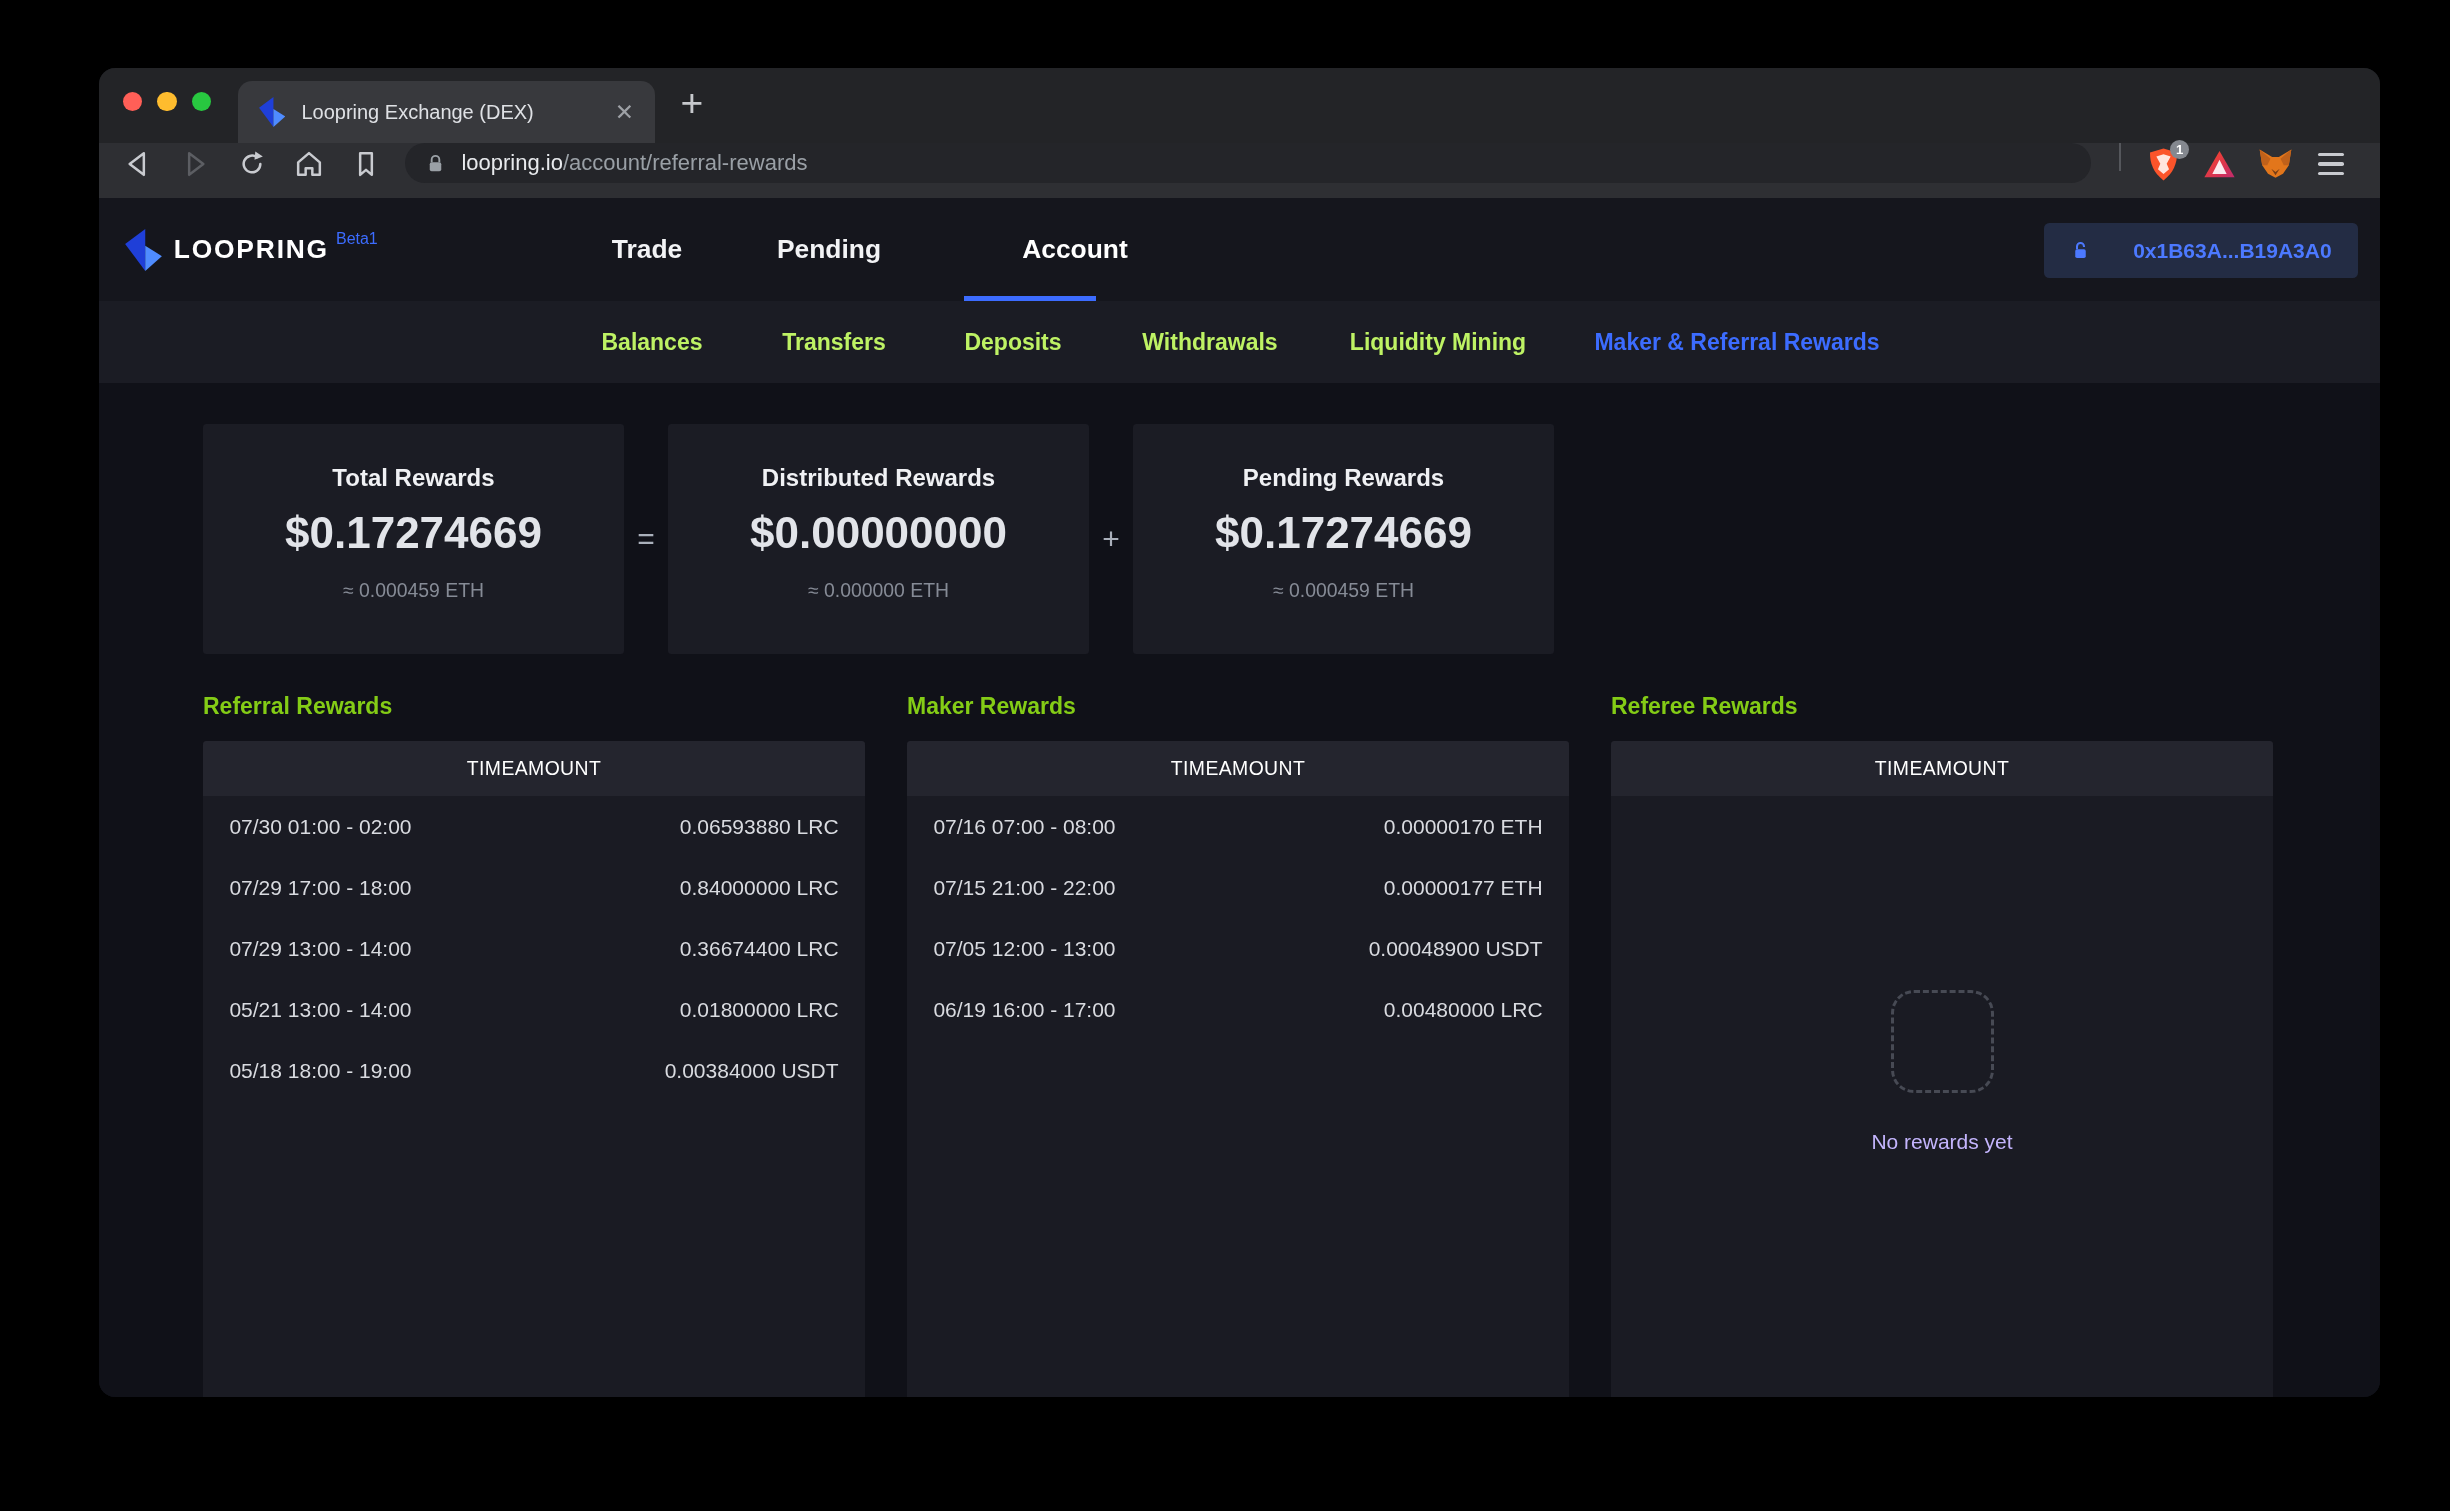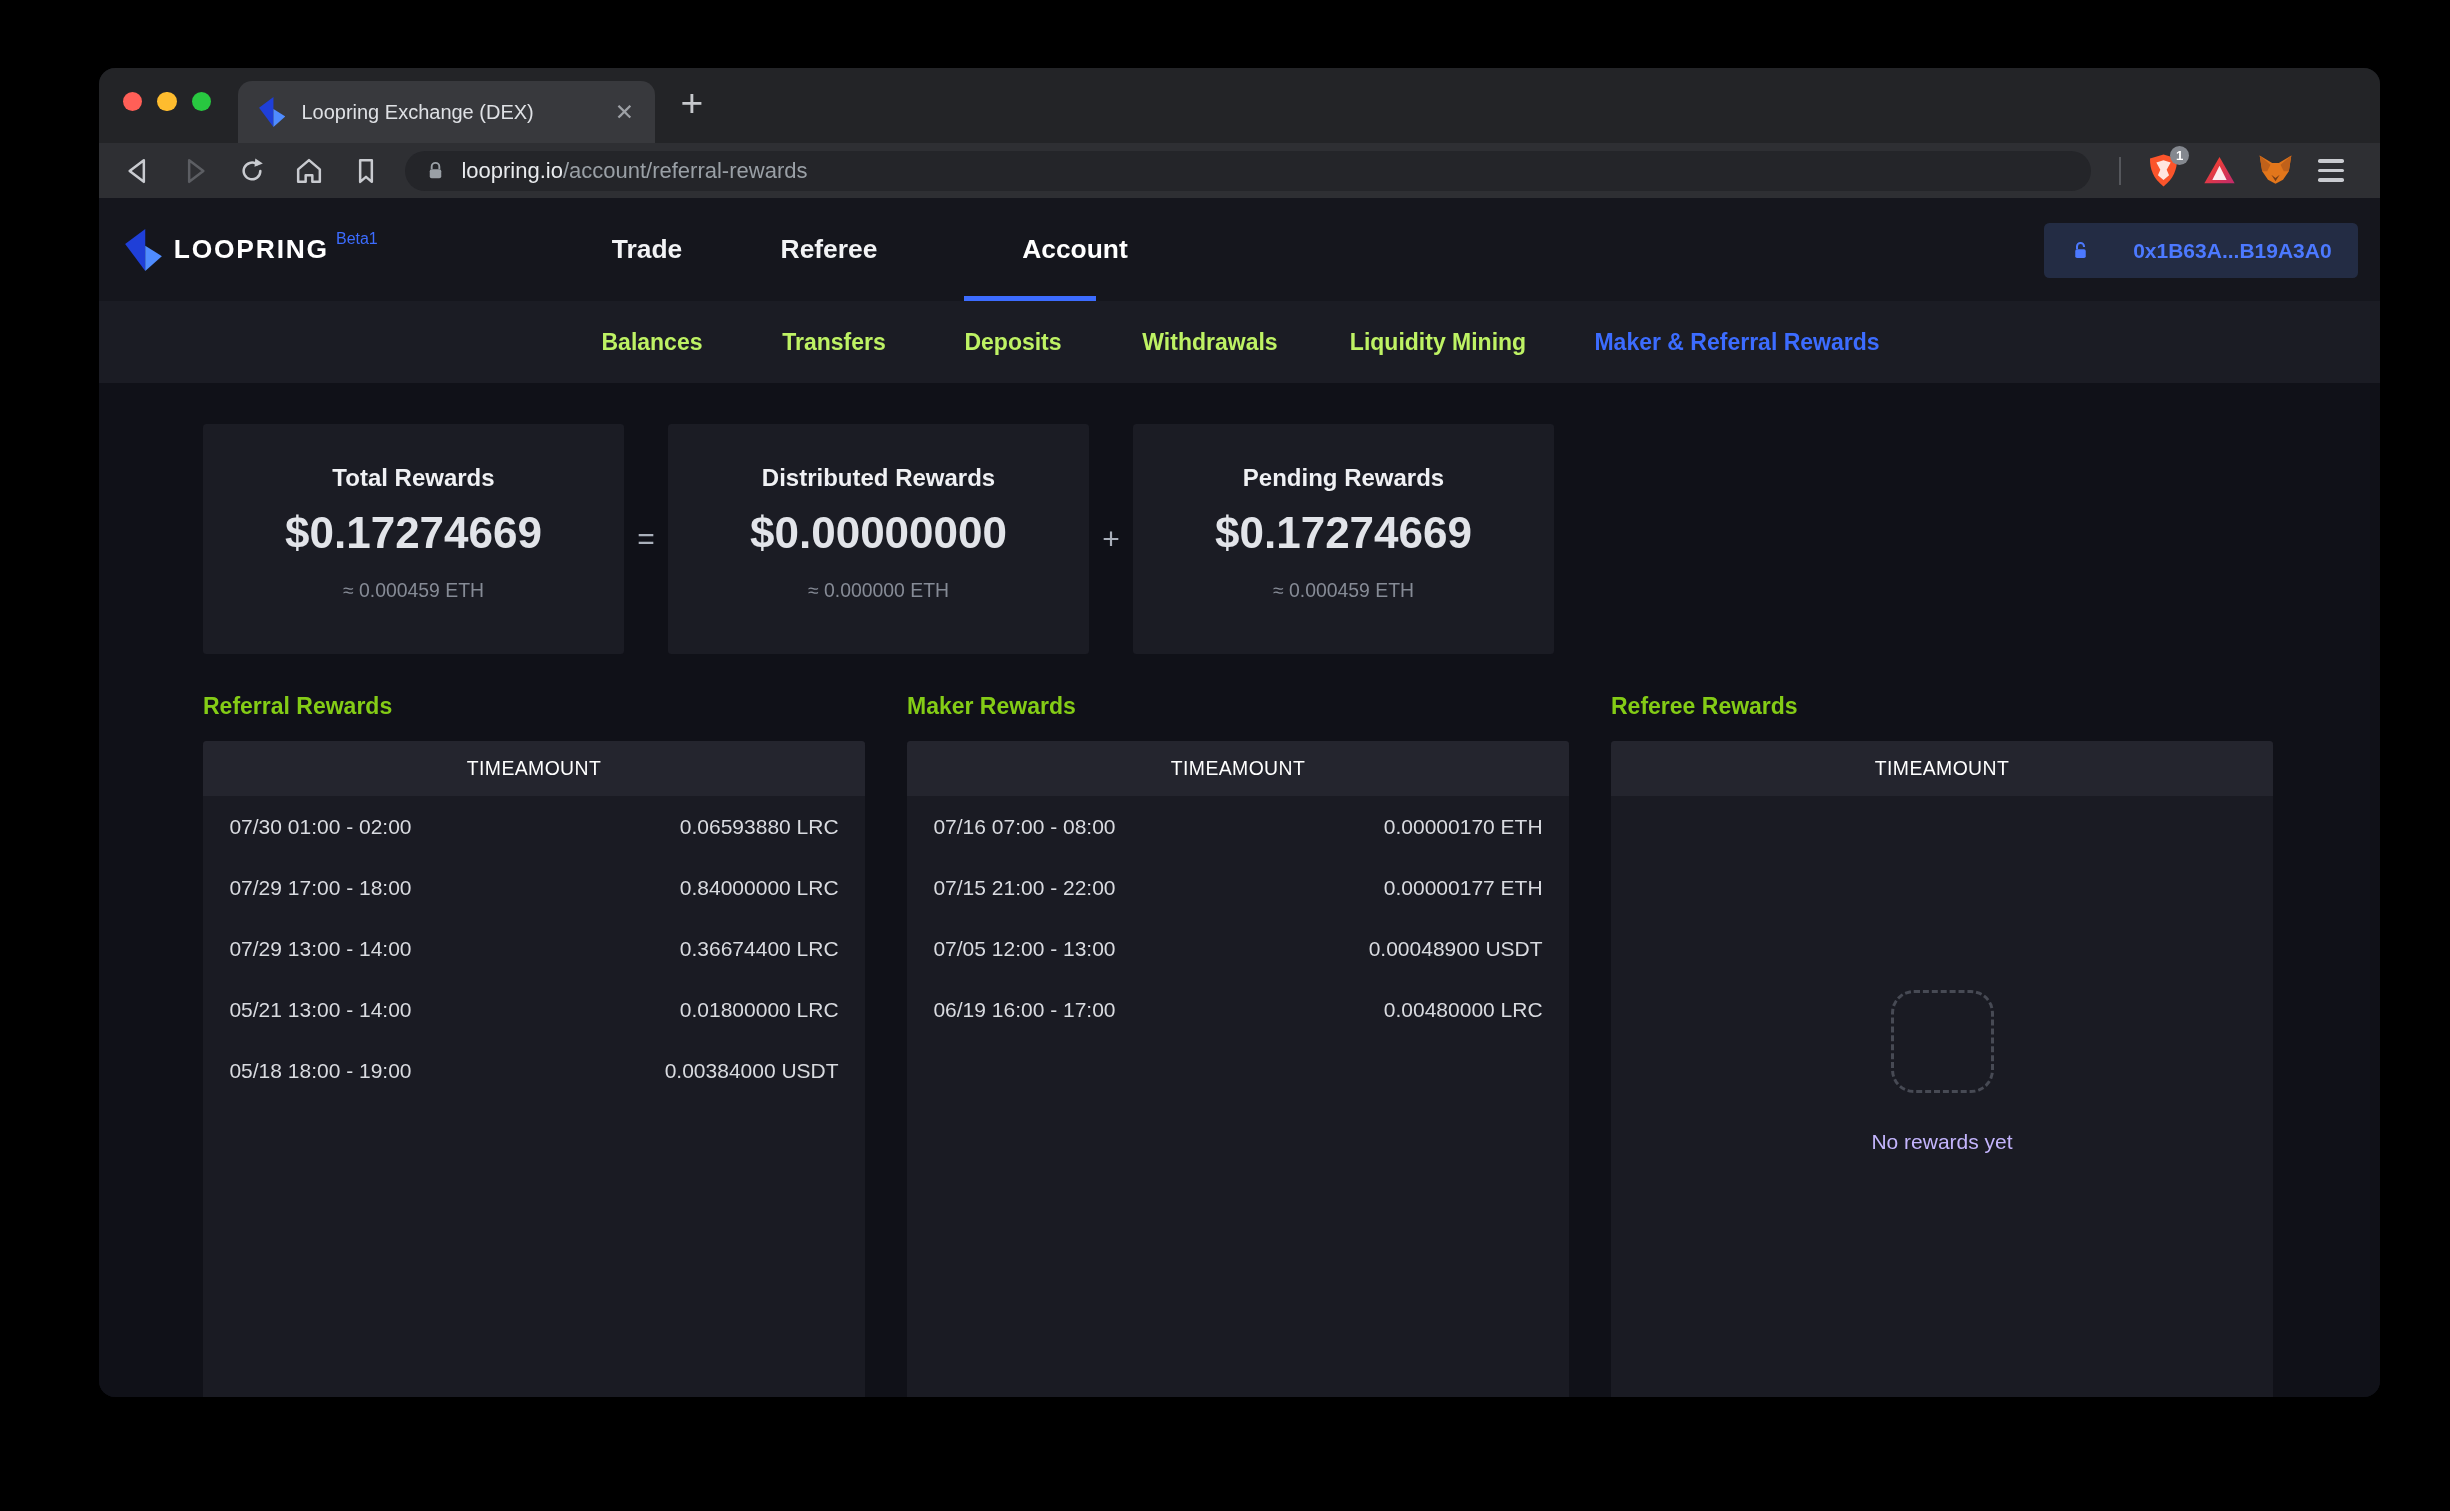--- a/index.html
+++ b/index.html
@@ -18,21 +18,21 @@
   .t-red { background:#ff5f57; } .t-yellow { background:#febc2e; } .t-green { background:#28c840; }
 
   .tab { position:absolute; left:139px; bottom:0; width:417px; height:62px; background:#38393d;
          border-radius:14px 14px 0 0; display:flex; align-items:center; padding:16px 21px; }
   .tab .favicon { width:26.4px; height:30px; margin-right:16px; flex:0 0 auto; }
   .tab .title { flex:1; font-size:20px; color:#dfe1e5; white-space:nowrap; overflow:hidden; text-overflow:ellipsis; }
   .tab .close { font-size:23px; color:#9ea1a6; margin-left:14px; }
   .newtab { position:absolute; left:570px; top:12.3px; width:46px; height:46px; display:flex;
             align-items:center; justify-content:center; font-size:39px; font-weight:300; color:#c6c8cc; }
 
-  .toolbar { height:55px; background:#2e2f33; display:flex; align-items:center; padding:0 21px; }
+  .toolbar { height:55px; background:#2e2f33; display:flex; align-items:flex-start; padding:0 21px; }
   .tbtn { width:35px; height:42px; display:flex; align-items:center; justify-content:center; margin-right:22px; flex:0 0 auto; }
   .omnibox { flex:1; height:40px; background:#242529; border-radius:20px; display:flex;
              align-items:center; padding:0 19.4px; margin-right:14px; overflow:hidden; }
   .omnibox .lock { margin-right:14px; flex:0 0 auto; }
   .url { font-size:22px; white-space:nowrap; }
   .url .host { color:#e8eaed; }
   .url .path { color:#9aa0a6; }
   .tool-sep { width:1.8px; height:28px; background:#55575c; margin:0 14px; flex:0 0 auto; }
   .ext { position:relative; width:42px; height:42px; display:flex; align-items:center; justify-content:center; margin:0 7px; flex:0 0 auto; }
   .ext-badge { position:absolute; top:-3.5px; right:-5.3px; min-width:19.4px; height:19.4px; border-radius:9.7px;
@@ -197,21 +197,21 @@
           <svg width="37" height="42" viewBox="0 0 42 48">
             <polygon points="0,17 23,0 23,48" fill="#1f3fd8"></polygon>
             <polygon points="23,19 42,31 23,48" fill="#4f8cff"></polygon>
           </svg>
         </span>
         <span class="wordmark">LOOPRING</span>
         <span class="beta">Beta1</span>
       </div>
 
       <span class="mainnav-item nav-trade">Trade</span>
-      <span class="mainnav-item nav-orders">Referee</span>
+      <span class="mainnav-item nav-orders">Pending</span>
       <span class="mainnav-item nav-account">Account</span>
       <span class="nav-underline"></span>
 
       <div class="wallet-btn">
         <span>
           <svg width="21" height="23" viewBox="0 0 36 38">
             <path d="M12 17 v-5 a6 6 0 0 1 12 0 v1" fill="none" stroke="#4c79ff" stroke-width="3.5"></path>
             <rect x="9" y="17" width="18" height="15" rx="3" fill="#4c79ff"></rect>
           </svg>
         </span>

